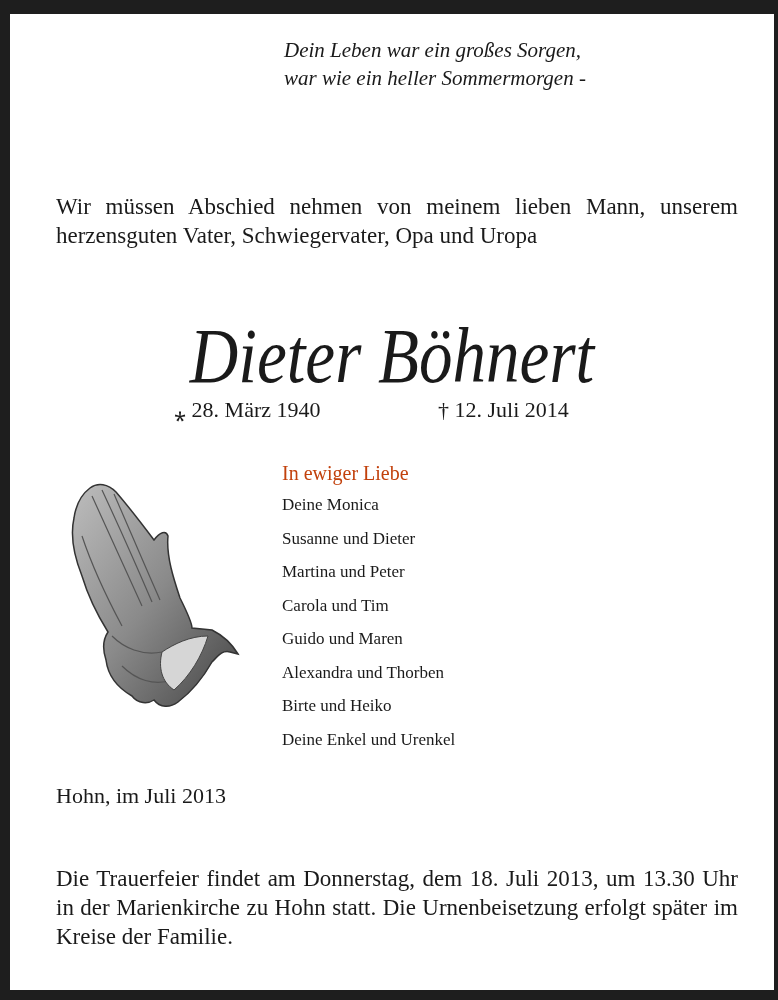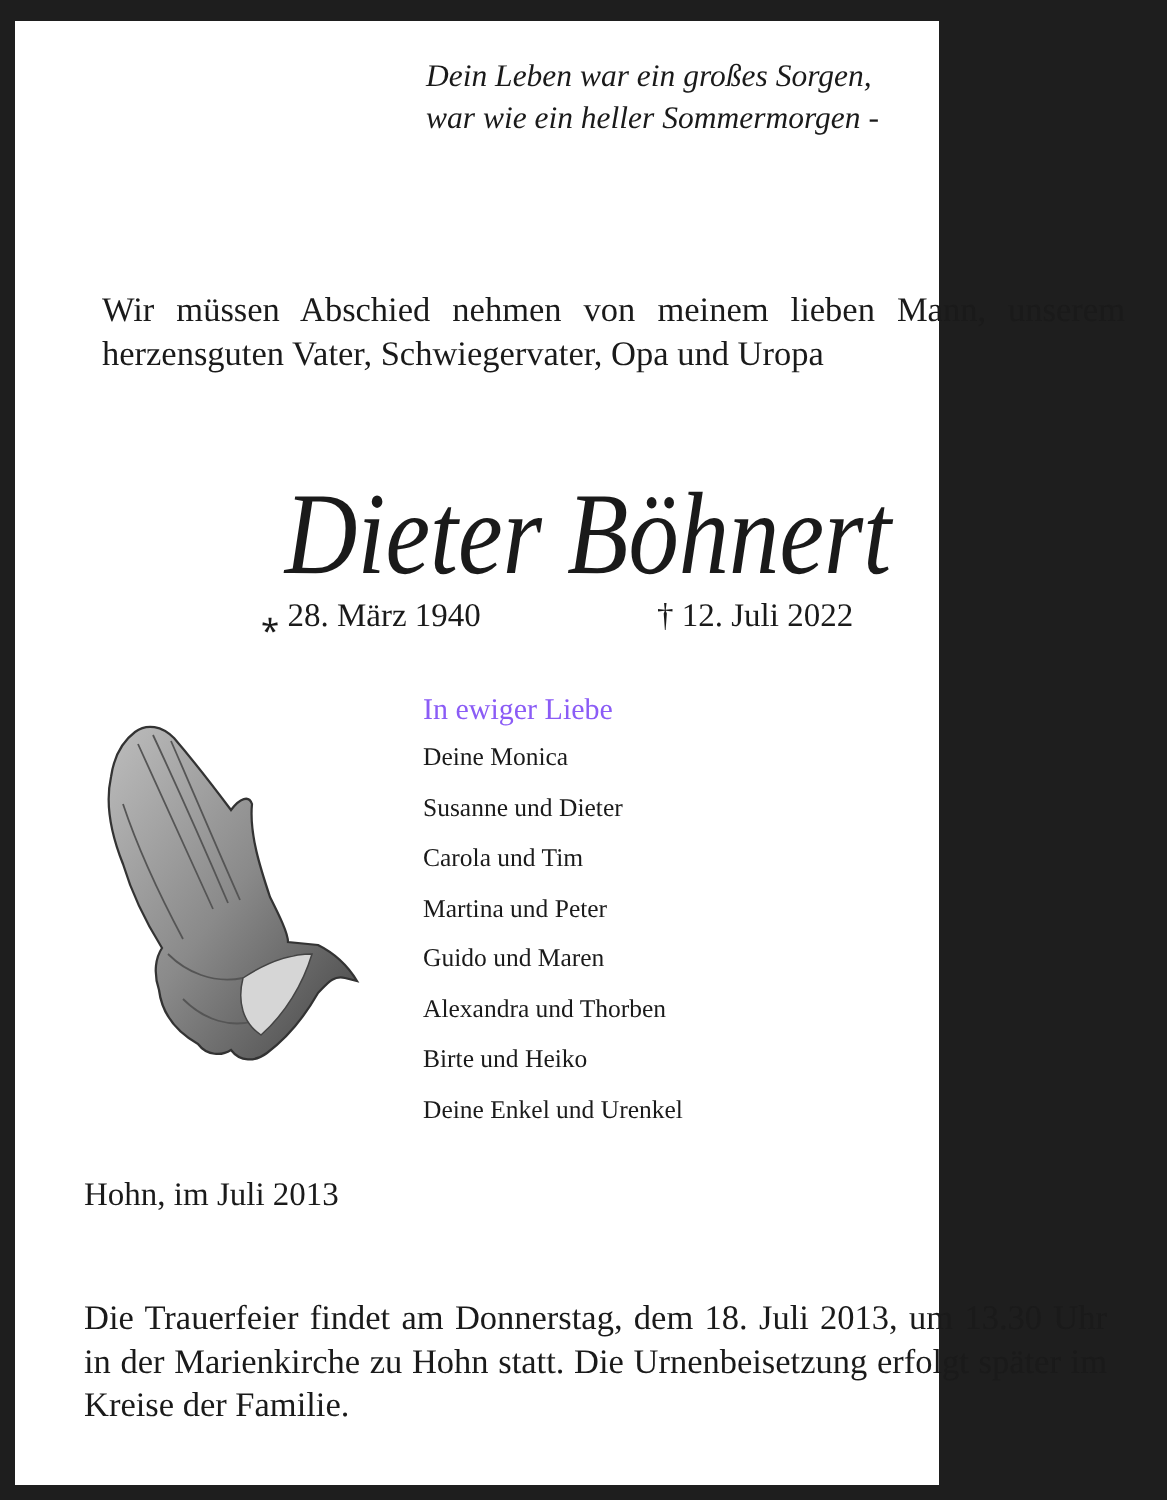--- a/index.html
+++ b/index.html
@@ -1,66 +1,66 @@
 <!DOCTYPE html>
 <html><head>
 <meta charset="utf-8">
 <style>
   html, body { margin:0; padding:0; }
   body { width:778px; height:1000px; background:#1e1e1e; position:relative; overflow:hidden; }
-  .page { position:absolute; left:10px; top:14px; width:616px; height:976px; background:#ffffff; color:#1a1a1a; font-family:"DejaVu Serif", serif; }
+  .page { position:absolute; left:10px; top:14px; width:764px; height:976px; background:#ffffff; color:#1a1a1a; font-family:"DejaVu Serif", serif; }
   .poem { position:absolute; left:274px; top:22px; font-style:italic; font-size:21px; line-height:28px; font-family:"Liberation Serif", serif; }
   .poem div { white-space:nowrap; }
-  .intro { position:absolute; left:46px; top:178px; width:682px; font-family:"Liberation Serif", serif; font-size:23px; line-height:29px; text-align:justify;margin-left:12px; }
+  .intro { position:absolute; left:46px; top:178px; width:682px; font-family:"Liberation Serif", serif; font-size:23px; line-height:29px; text-align:justify; }
   .name { position:absolute; left:0; width:764px; top:302px; text-align:center; font-family:"Liberation Serif", serif; font-style:italic; font-size:78px; line-height:80px; letter-spacing:0px; transform:scaleX(0.86); }
   .dates { position:absolute; top:382px; font-family:"Liberation Serif", serif; font-size:22px; line-height:28px; }
   .born { left:164px; }
   .died { left:428px; }
   .hands { position:absolute; left:52px; top:462px; width:180px; height:240px; }
   .mourners { position:absolute; left:272px; top:444px; font-family:"Liberation Serif", serif; }
-  .mourners .lead { font-size:20px; line-height:30px; color:#8b5cf6; }
+  .mourners .lead { font-size:20px; line-height:30px; color:#c2410c; }
   .mourners .fam { font-size:17px; line-height:33.5px; font-weight:normal; white-space:nowrap; }
   .place { position:absolute; left:46px; top:768px; font-family:"Liberation Serif", serif; font-size:22px; line-height:28px; }
   .service { position:absolute; left:46px; top:850px; width:682px; font-family:Liberation Serif, serif; font-size:23px; line-height:29px; text-align:justify; }
 </style>
 </head>
 <body>
 
 <div class="page">
   <div class="poem">
     <div>Dein Leben war ein großes Sorgen,</div>
     <div>war wie ein heller Sommermorgen -</div>
   </div>
 
   <div class="intro">Wir müssen Abschied nehmen von meinem lieben Mann, unserem herzensguten Vater, Schwiegervater, Opa und Uropa</div>
 
   <div class="name">Dieter Böhnert</div>
 
   <div class="dates born">⁎ 28. März 1940</div>
-  <div class="dates died">† 12. Juli 2022</div>
+  <div class="dates died">† 12. Juli 2014</div>
 
   <svg class="hands" viewBox="0 0 180 240">
     <defs>
       <linearGradient id="hg" x1="0" y1="0" x2="1" y2="1">
         <stop offset="0" stop-color="#bdbdbd"></stop>
         <stop offset="0.5" stop-color="#8a8a8a"></stop>
         <stop offset="1" stop-color="#444"></stop>
       </linearGradient>
     </defs>
     <path d="M28 12 C36 6 46 8 54 16 C66 30 80 48 92 64 C98 56 104 54 106 60 C104 80 112 104 118 122 C124 134 130 146 130 152 L150 154 C162 160 170 168 176 178 L168 176 C160 174 156 180 150 186 C142 200 132 214 116 226 C108 232 98 232 92 224 C86 228 76 228 70 220 C56 212 46 200 44 184 C40 172 42 162 46 156 C36 140 26 120 20 100 C12 80 8 60 12 42 C14 28 20 18 28 12 Z" fill="url(#hg)" stroke="#333" stroke-width="1.5"></path>
     <path d="M30 20 C44 50 62 90 80 130 M40 14 C54 44 72 84 90 126 M52 18 C66 50 82 88 98 124 M20 60 C30 90 44 120 60 150 M50 160 C62 172 80 180 100 176 M60 190 C74 204 92 210 110 204" stroke="#555" stroke-width="1.2" fill="none"></path>
     <path d="M100 176 C112 168 128 160 146 160 C140 180 128 200 112 214 C100 206 96 192 100 176 Z" fill="#d6d6d6" stroke="#444" stroke-width="1"></path>
   </svg>
 
   <div class="mourners">
     <div class="lead">In ewiger Liebe</div>
     <div class="fam">Deine Monica</div>
     <div class="fam">Susanne und Dieter</div>
+    <div class="fam">Martina und Peter</div>
     <div class="fam">Carola und Tim</div>
-    <div class="fam">Martina und Peter</div>
     <div class="fam">Guido und Maren</div>
     <div class="fam">Alexandra und Thorben</div>
     <div class="fam">Birte und Heiko</div>
     <div class="fam">Deine Enkel und Urenkel</div>
   </div>
 
   <div class="place">Hohn, im Juli 2013</div>
 
   <div class="service">Die Trauerfeier findet am Donnerstag, dem 18. Juli 2013, um 13.30 Uhr in der Marienkirche zu Hohn statt. Die Urnenbeisetzung erfolgt später im Kreise der Familie.</div>
 </div>

